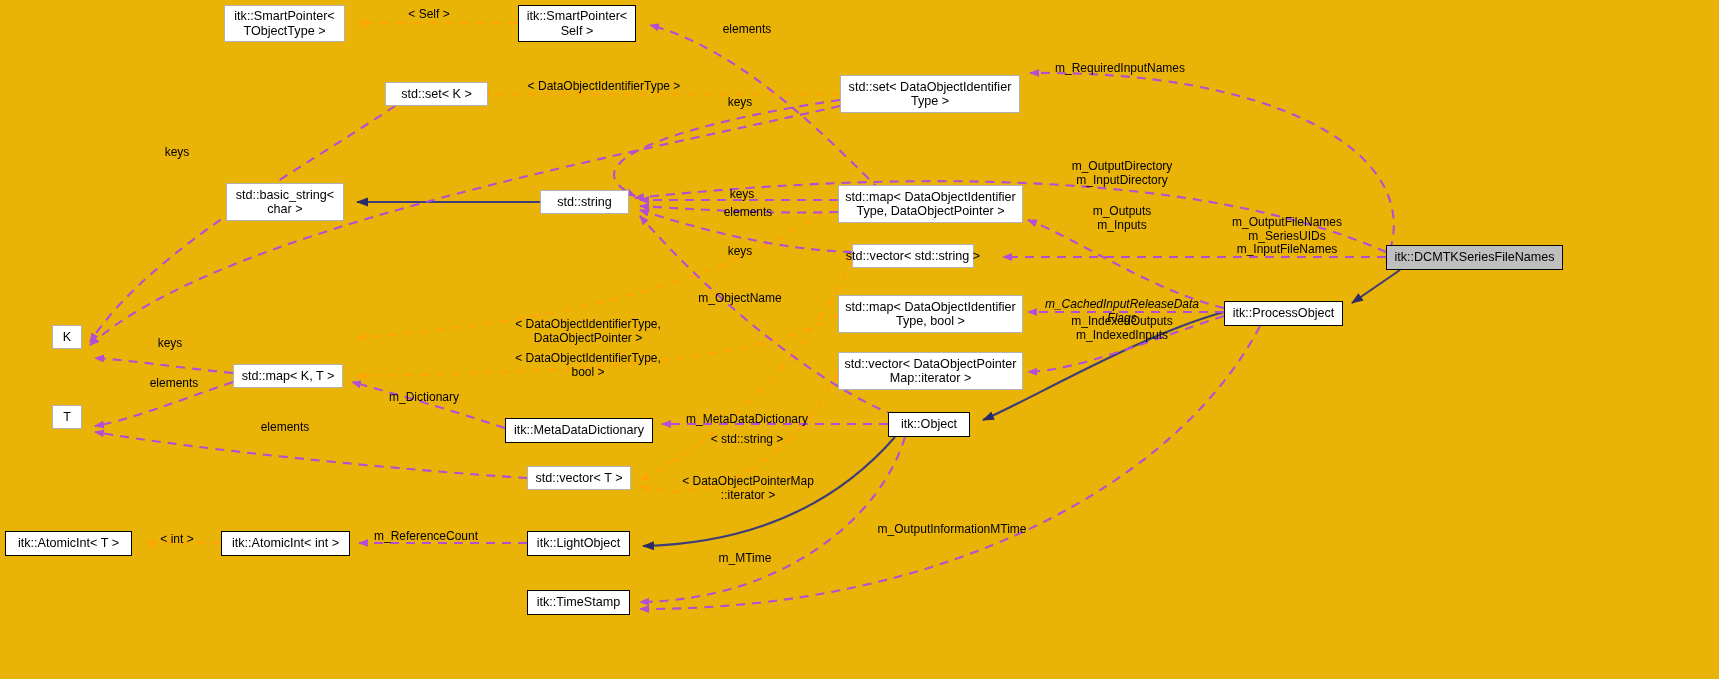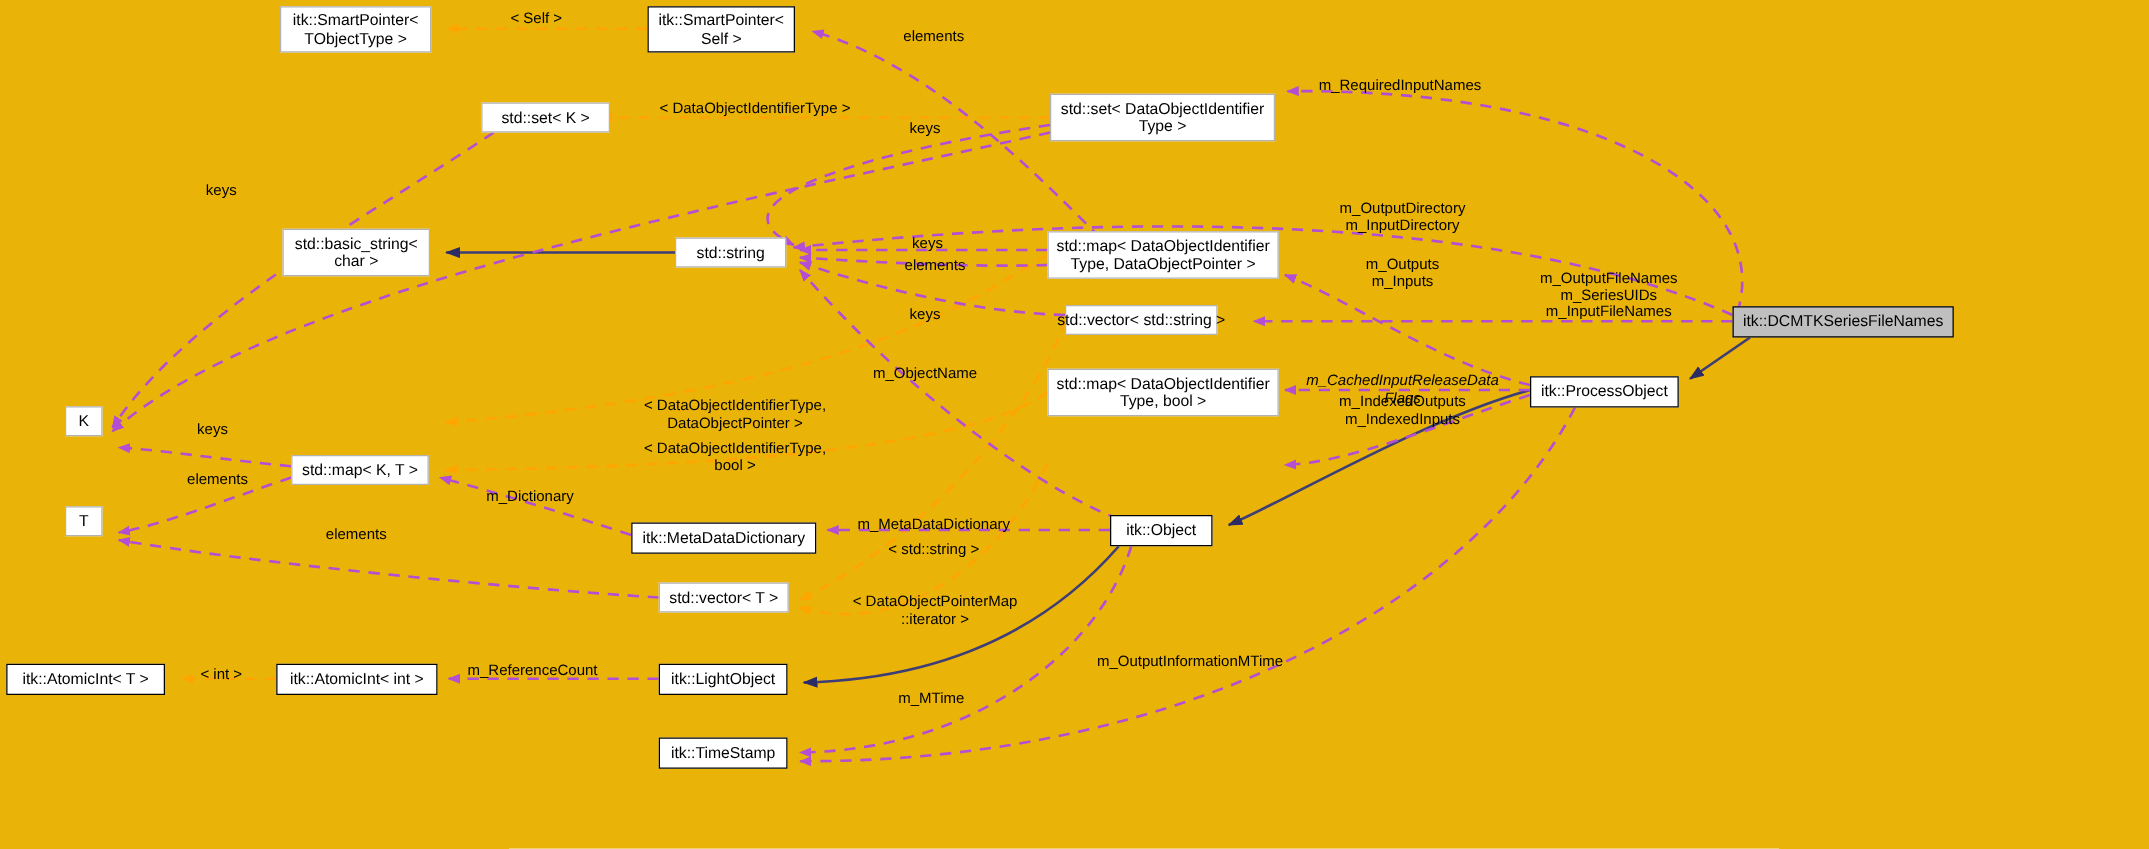--- a/index.html
+++ b/index.html
@@ -129,20 +129,22 @@
   <div class="node node-tmpl" style="left:840px; top:75px;  width:180px; height:38px;">std::set&lt; DataObjectIdentifier
 Type &gt;</div>
   <div class="node node-tmpl" style="left:226px; top:183px; width:118px; height:38px;">std::basic_string&lt;
 char &gt;</div>
   <div class="node node-tmpl" style="left:540px; top:190px; width:89px;  height:24px;">std::string</div>
   <div class="node node-tmpl" style="left:838px; top:185px; width:185px; height:38px;">std::map&lt; DataObjectIdentifier
 Type, DataObjectPointer &gt;</div>
   <div class="node node-tmpl" style="left:852px; top:244px; width:122px; height:24px;">std::vector&lt; std::string &gt;</div>
   <div class="node node-tmpl" style="left:838px; top:295px; width:185px; height:38px;">std::map&lt; DataObjectIdentifier
 Type, bool &gt;</div>
+  <div class="node node-tmpl" style="left:838px; top:352px; width:185px; height:38px;">std::vector&lt; DataObjectPointer
+Map::iterator &gt;</div>
   <div class="node node-tmpl" style="left:52px;  top:325px; width:30px;  height:24px;">K</div>
   <div class="node node-tmpl" style="left:52px;  top:405px; width:30px;  height:24px;">T</div>
   <div class="node node-tmpl" style="left:233px; top:364px; width:110px; height:24px;">std::map&lt; K, T &gt;</div>
   <div class="node node-class" style="left:505px; top:418px; width:148px; height:25px;">itk::MetaDataDictionary</div>
   <div class="node node-tmpl" style="left:527px; top:466px; width:104px; height:24px;">std::vector&lt; T &gt;</div>
   <div class="node node-class" style="left:888px; top:412px; width:82px;  height:25px;">itk::Object</div>
   <div class="node node-class" style="left:5px;   top:531px; width:127px; height:25px;">itk::AtomicInt&lt; T &gt;</div>
   <div class="node node-class" style="left:221px; top:531px; width:129px; height:25px;">itk::AtomicInt&lt; int &gt;</div>
   <div class="node node-class" style="left:527px; top:531px; width:103px; height:25px;">itk::LightObject</div>
   <div class="node node-class" style="left:527px; top:590px; width:103px; height:25px;">itk::TimeStamp</div>

